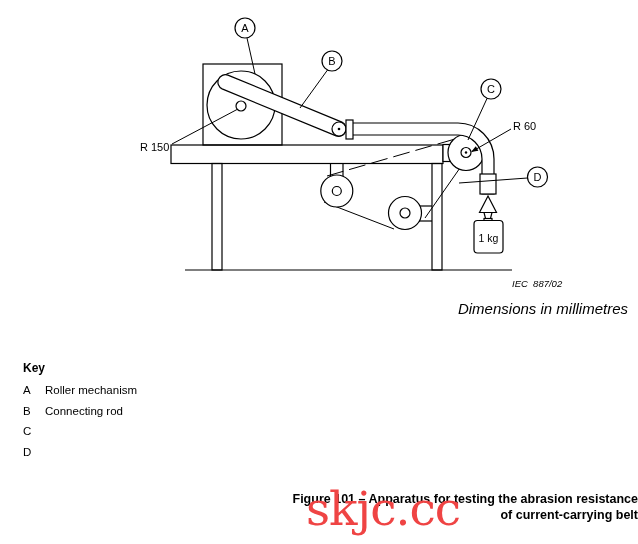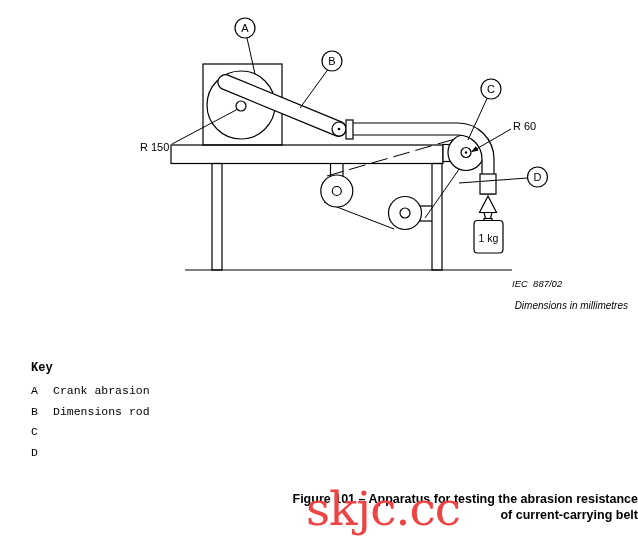--- a/index.html
+++ b/index.html
@@ -8,22 +8,22 @@
   svg{position:absolute;left:0;top:0;}
   svg .ln{fill:none;stroke:#000;stroke-width:1.2;}
   svg .thin{fill:none;stroke:#000;stroke-width:1;}
   svg .wf{fill:#fff;stroke:#000;stroke-width:1.2;}
   svg .blk{fill:#000;stroke:none;}
   svg text{fill:#000;stroke:none;font-family:"Liberation Sans",sans-serif;}
   .callout-letter{font-size:11px;}
   .rad-label{font-size:11px;}
   .weight-label{font-size:10.5px;}
   .iec{font-size:9.5px;font-style:italic;white-space:pre;}
-  .dim-note{position:absolute;top:300px;right:10px;font-size:10px;font-style:italic;}
-  .key{position:absolute;left:31px;top:361px;font-family:Liberation Mono, monospace;}
+  .dim-note{position:absolute;top:300px;right:10px;font-size:15px;font-style:italic;}
+  .key{position:absolute;left:23px;top:361px;}
   .key-title{font-size:12px;font-weight:bold;height:23px;}
   .key-row{display:flex;height:20.5px;font-size:11.5px;}
   .key-letter{width:22px;flex:0 0 22px;}
   .caption{position:absolute;left:48px;top:492px;width:590px;text-align:right;
            font-size:12.5px;font-weight:bold;line-height:15.5px;}
   .watermark{position:absolute;left:306px;top:484px;font-family:"DejaVu Serif",serif;
              font-size:47px;line-height:50px;letter-spacing:-1px;color:#ef4444;}
 </style>
 </head>
 <body>
@@ -98,25 +98,25 @@
 
     <text class="iec" x="512" y="287">IEC  887/02</text>
   </svg>
 
   <div class="dim-note">Dimensions in millimetres</div>
 
   <div class="key">
     <div class="key-title">Key</div>
     <div class="key-row">
       <span class="key-letter">A</span>
-      <span>Crank abrasion</span>
+      <span>Roller mechanism</span>
     </div>
     <div class="key-row">
       <span class="key-letter">B</span>
-      <span>Dimensions rod</span>
+      <span>Connecting rod</span>
     </div>
     <div class="key-row">
       <span class="key-letter">C</span>
     </div>
     <div class="key-row">
       <span class="key-letter">D</span>
     </div>
   </div>
 
   <div class="caption">

